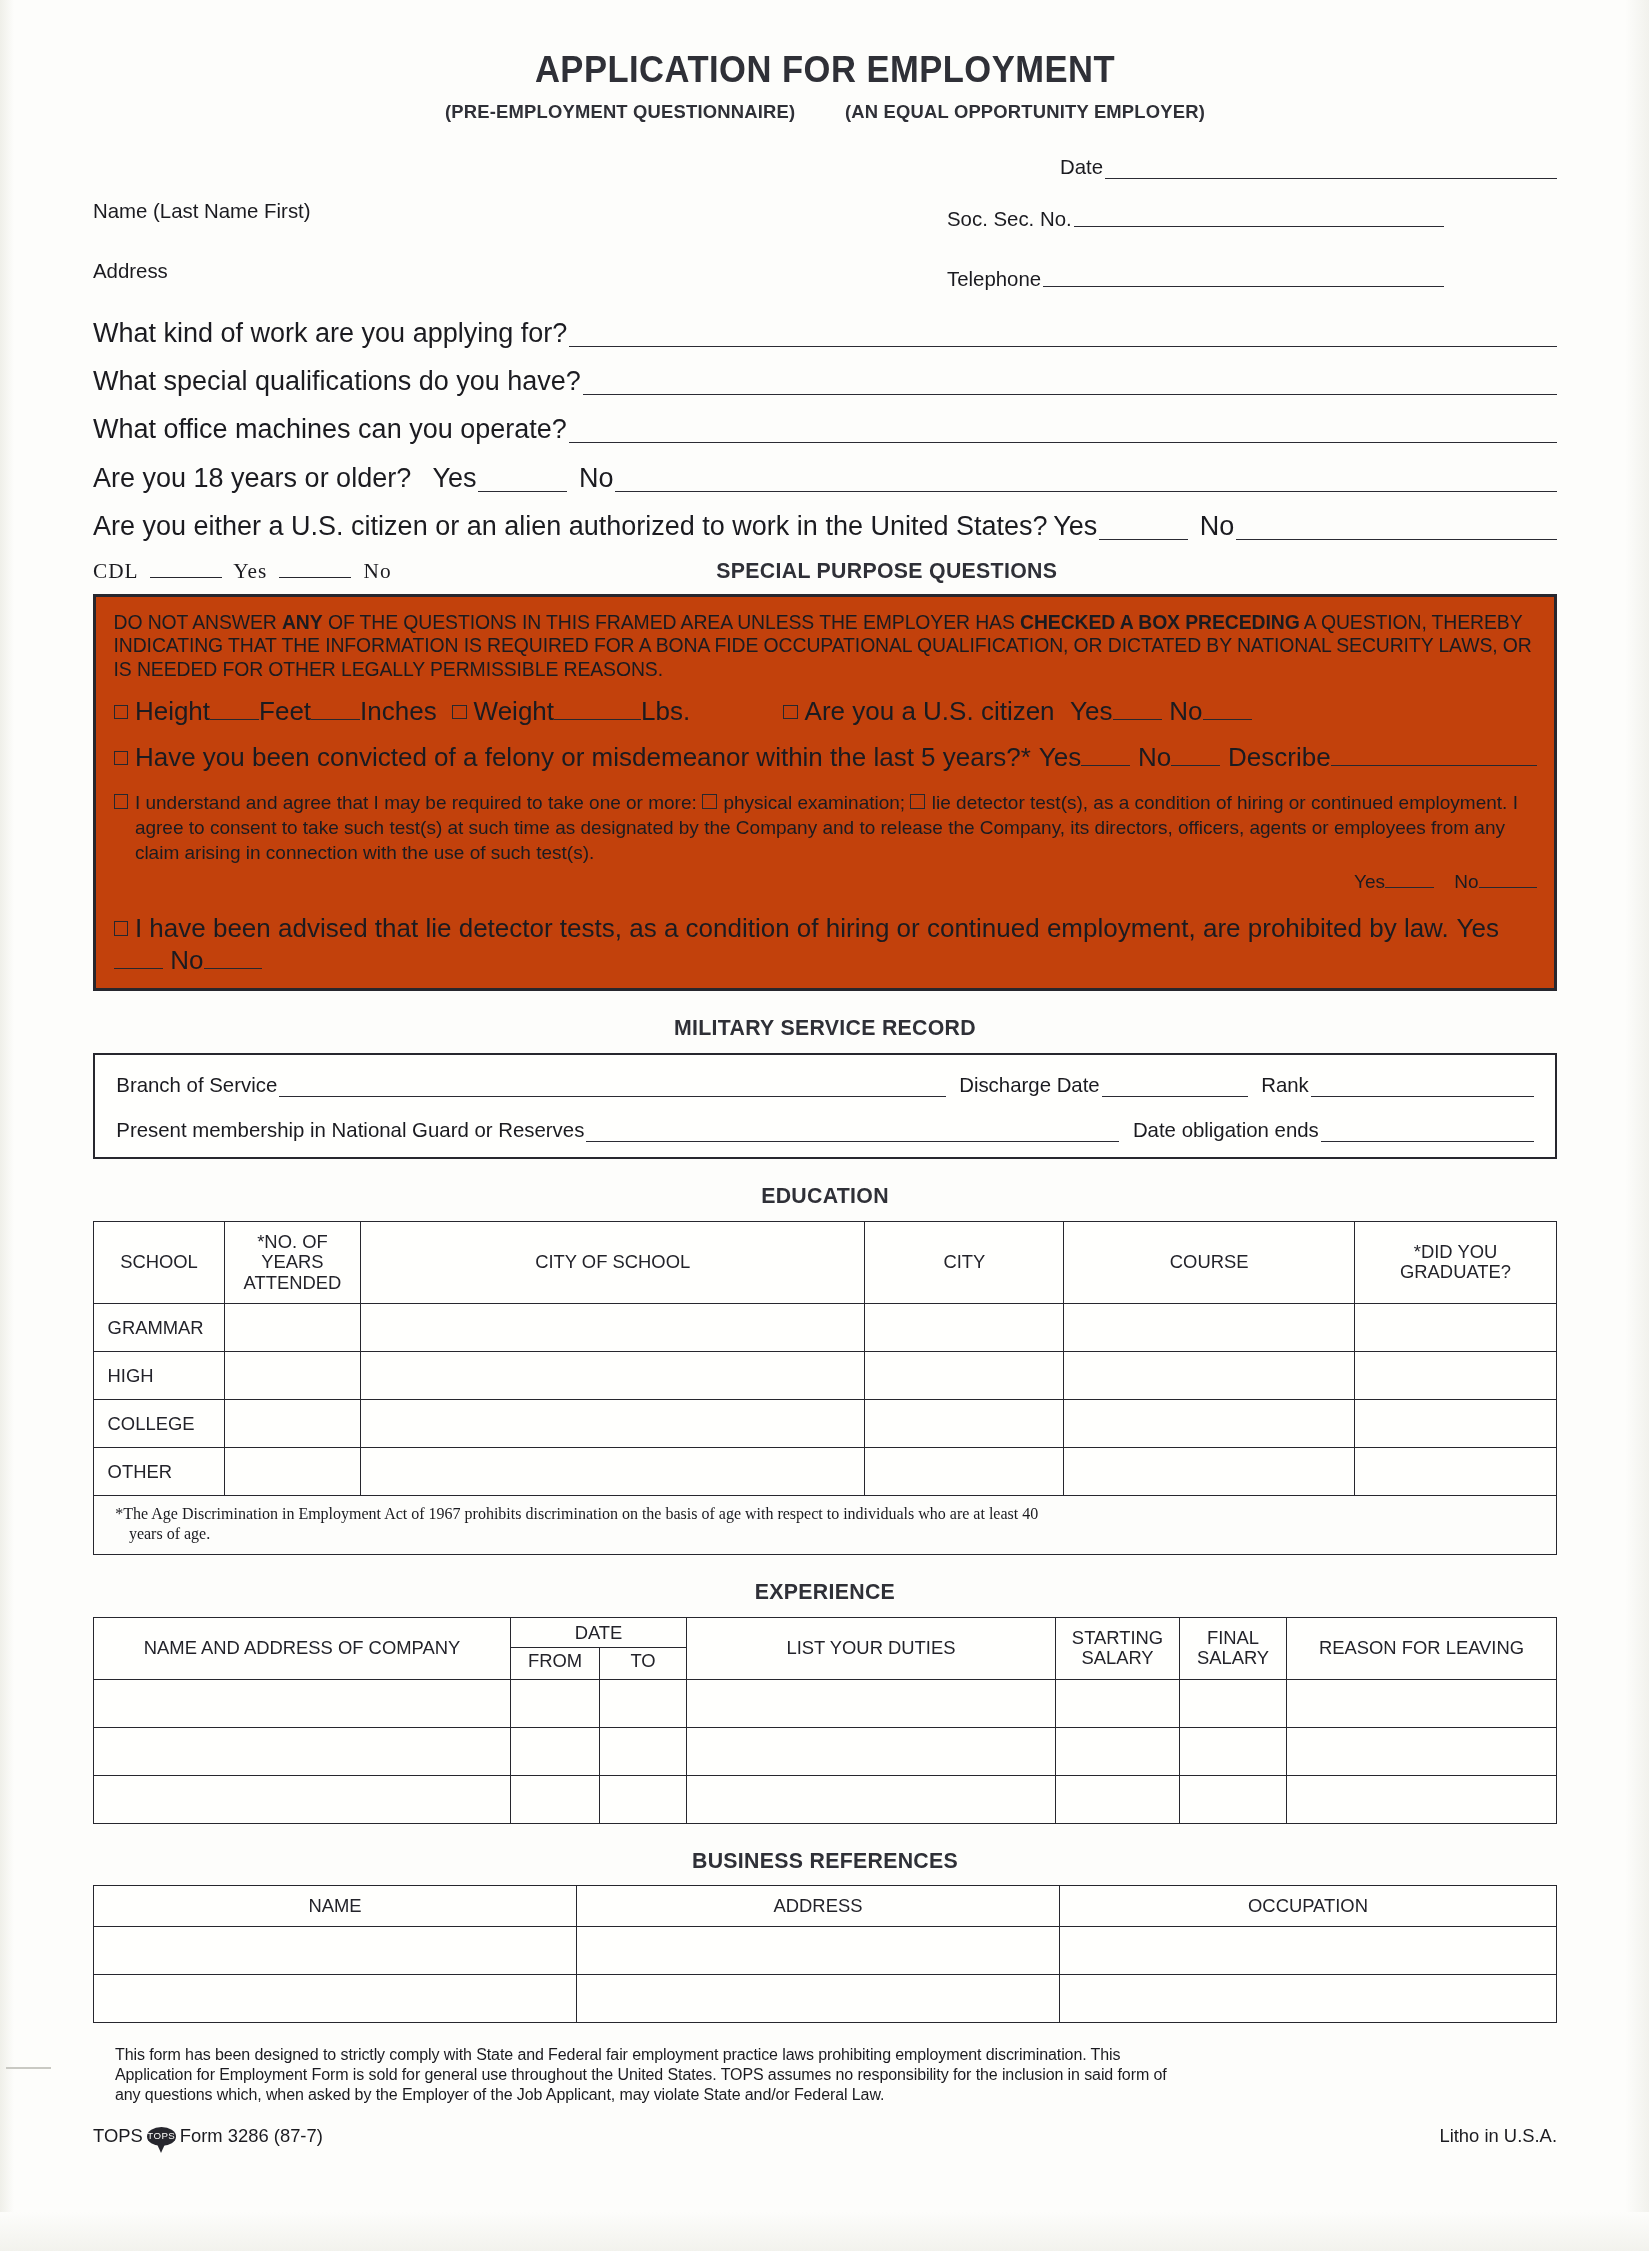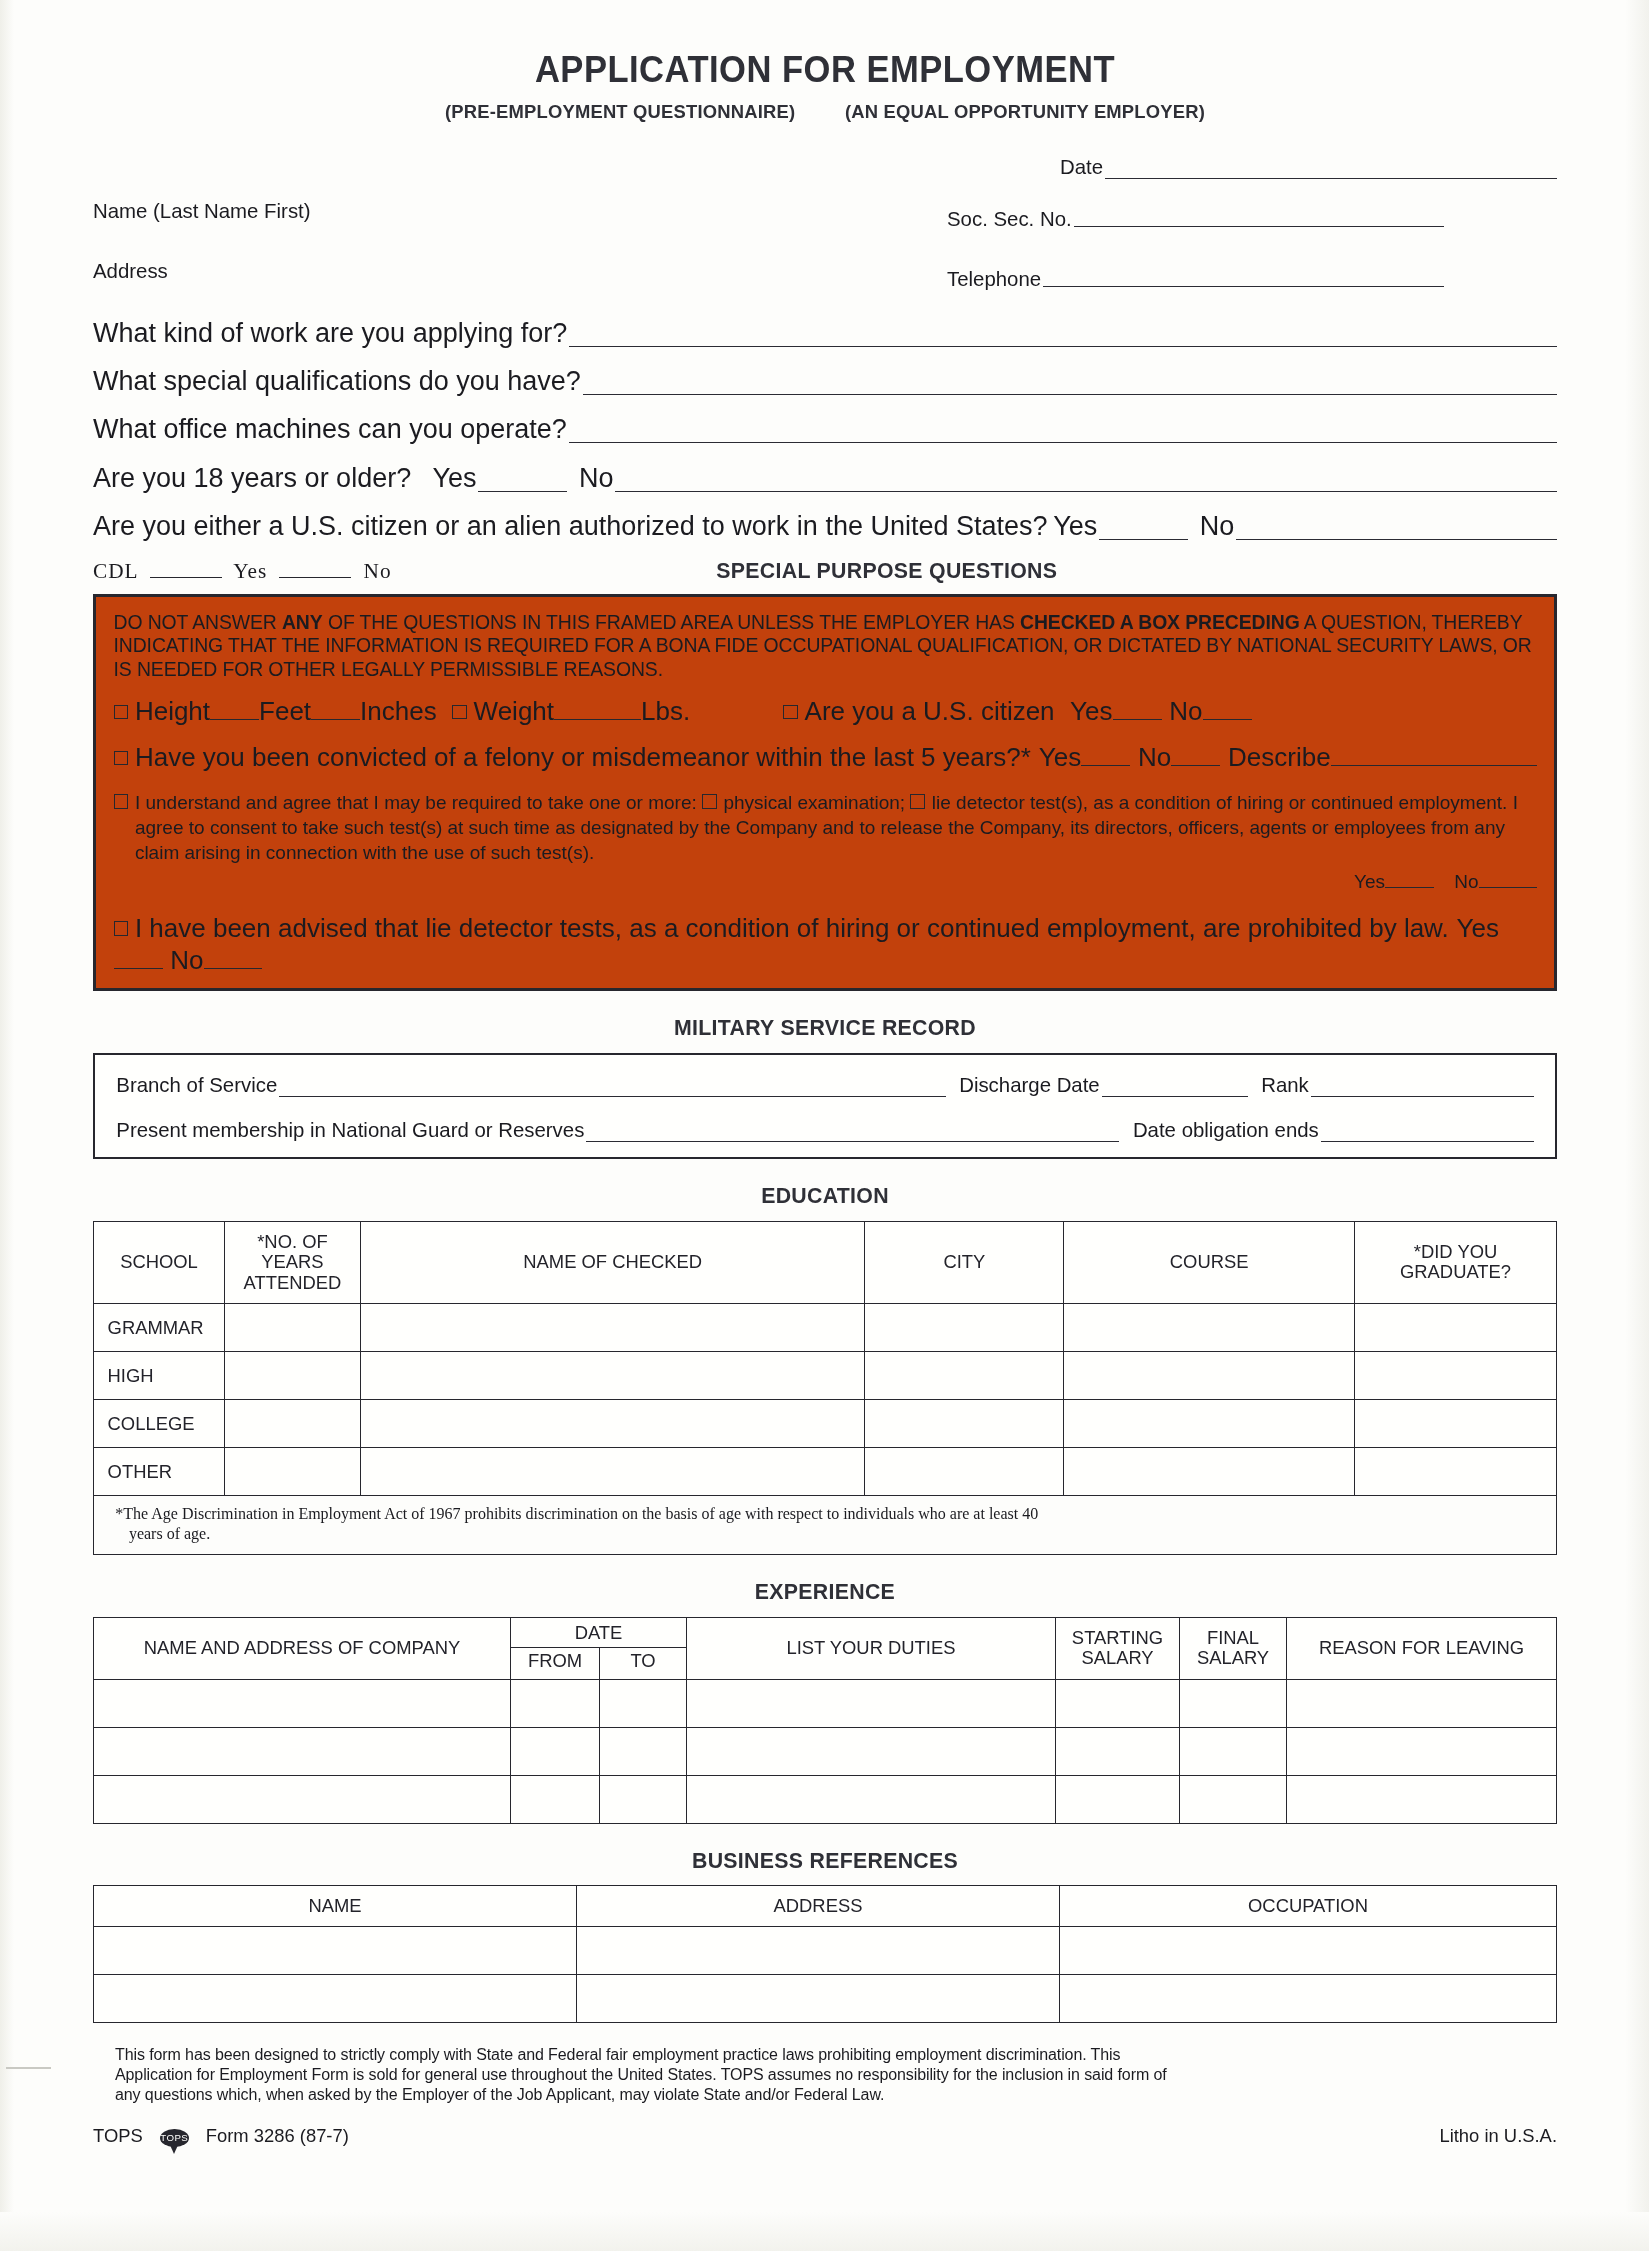--- a/index.html
+++ b/index.html
@@ -218,22 +218,22 @@
   }
   .foot-bar {
     margin: 19.4px 93px 0 93px;
     display: flex;
     justify-content: space-between;
     align-items: center;
     font-size: 18.4px;
   }
   .tops-logo {
     display: inline-flex;
-    align-items: flex-end;
-    gap: 17px;
+    align-items: center;
+    gap: 4px;
     font-size: 18.4px;
   }
   .tops-mark {
     display: inline-block;
     width: 29px; height: 18.4px;
     border-radius: 50%;
     background: #27272e;
     color: #fffffd;
     font-size: 9.7px;
     text-align: center;
@@ -475,21 +475,21 @@
           <col style="width:202px">
         </colgroup>
         <thead>
           <tr>
             <th>SCHOOL</th>
             <th>
               <span>*NO. OF</span><br>
               <span>YEARS</span><br>
               <span>ATTENDED</span>
             </th>
-            <th>NAME OF CHECKED</th>
+            <th>CITY OF SCHOOL</th>
             <th>CITY</th>
             <th>COURSE</th>
             <th>
               <span>*DID YOU</span><br>
               <span>GRADUATE?</span>
             </th>
           </tr>
         </thead>
         <tbody>
           <tr>

